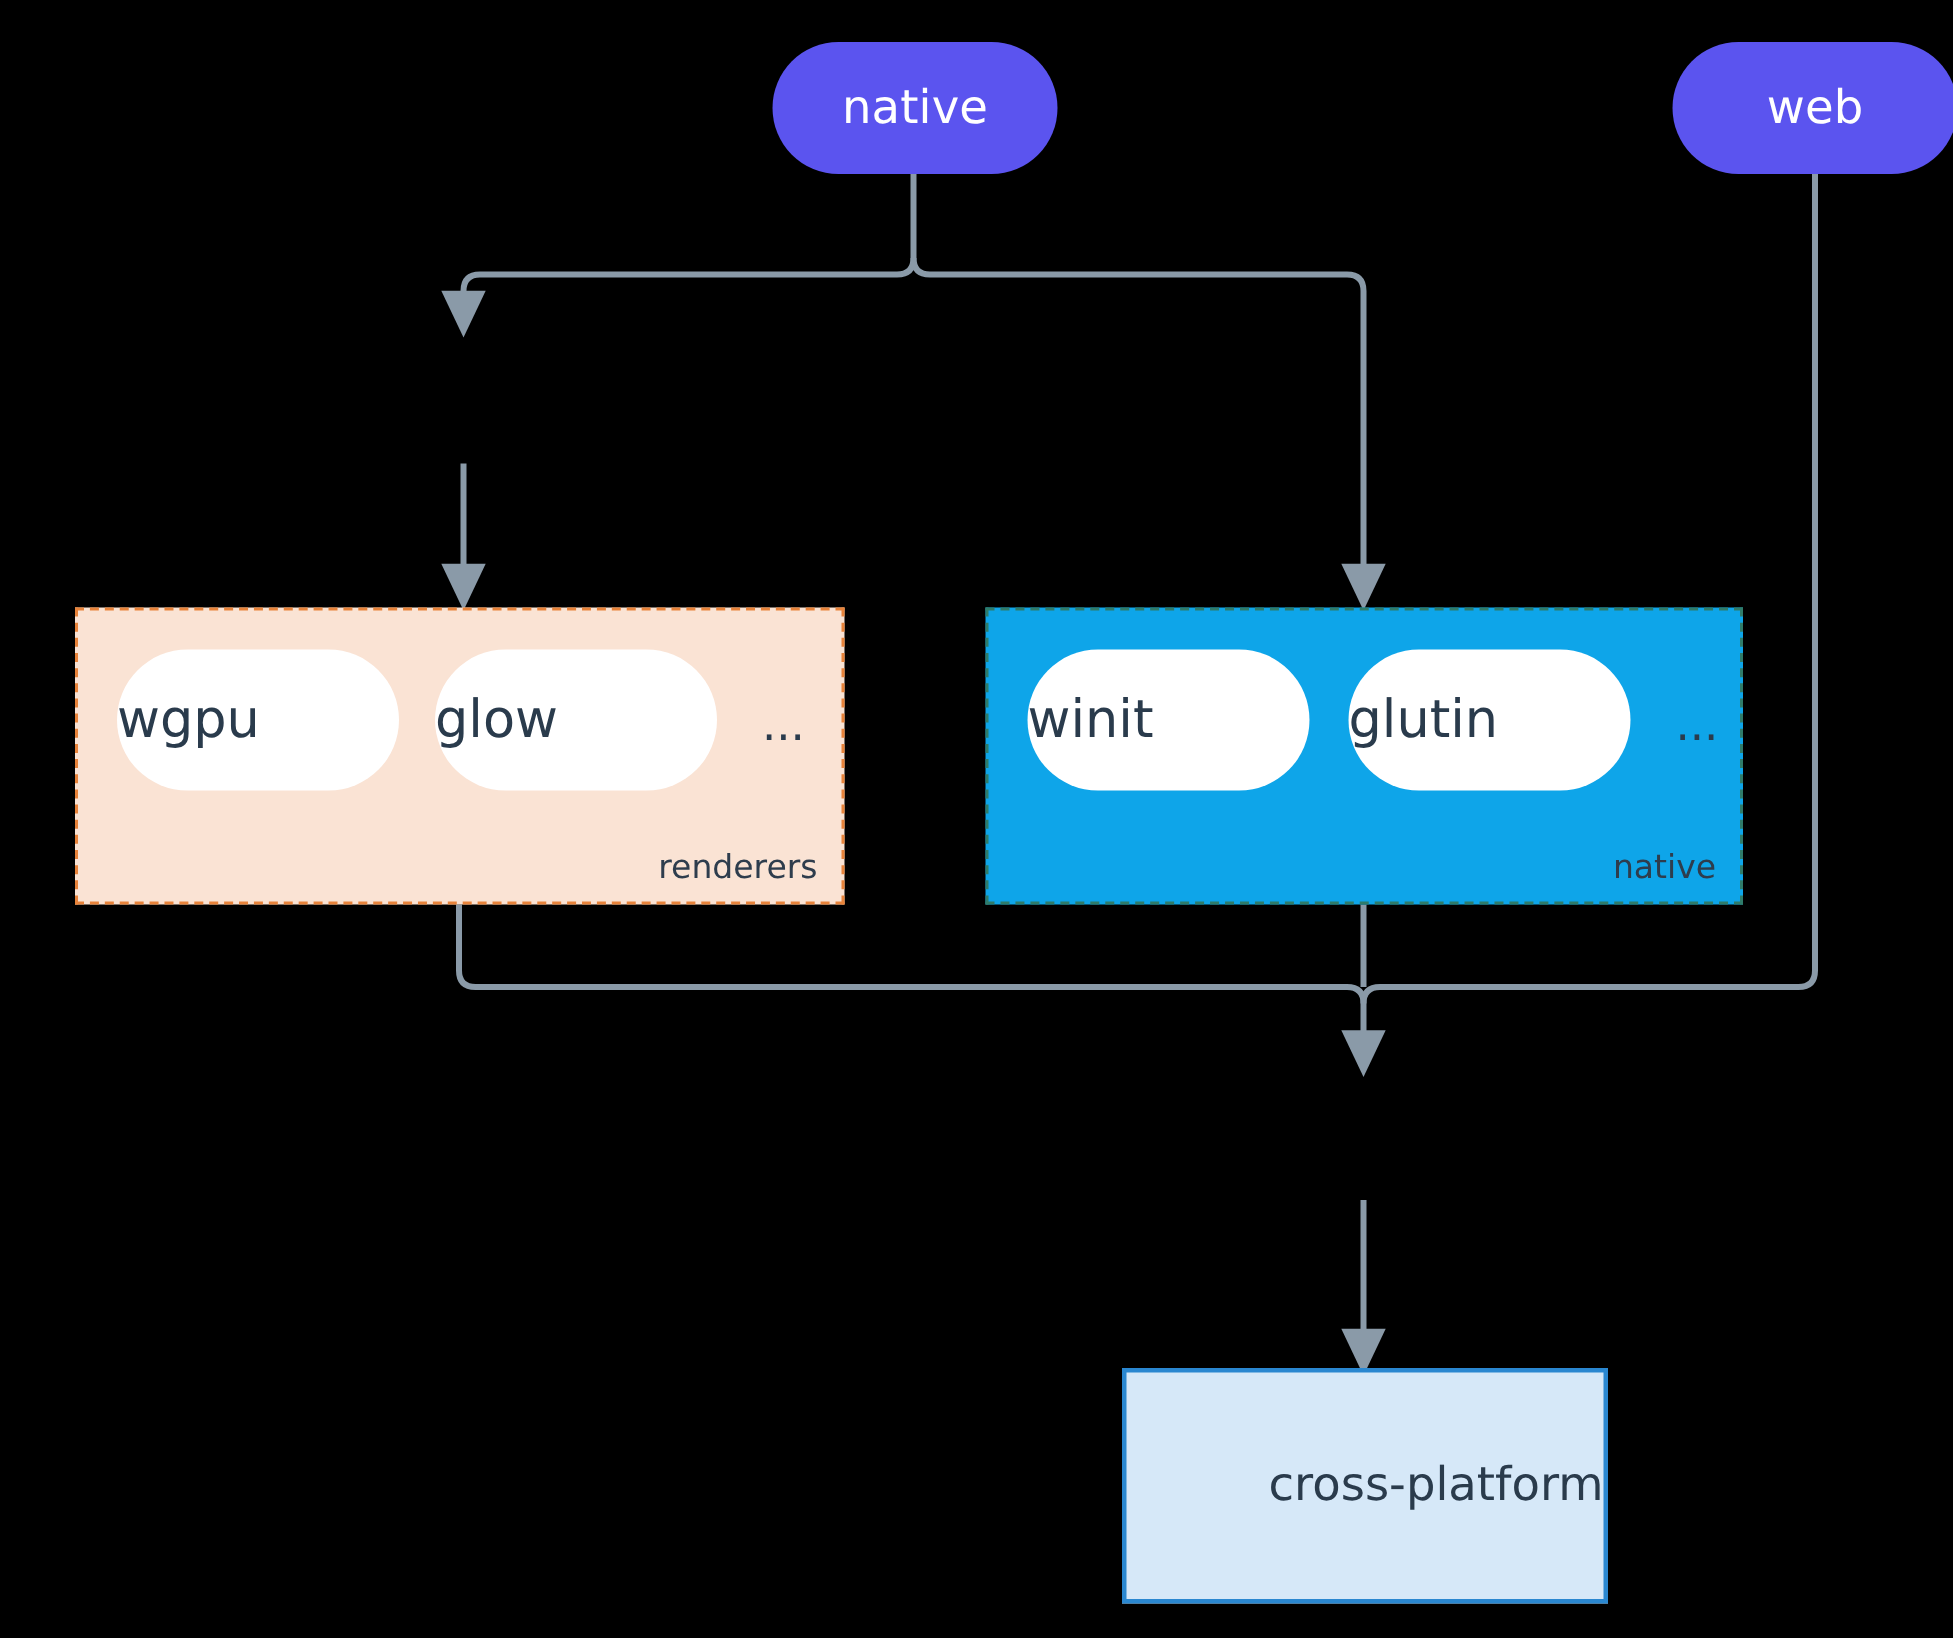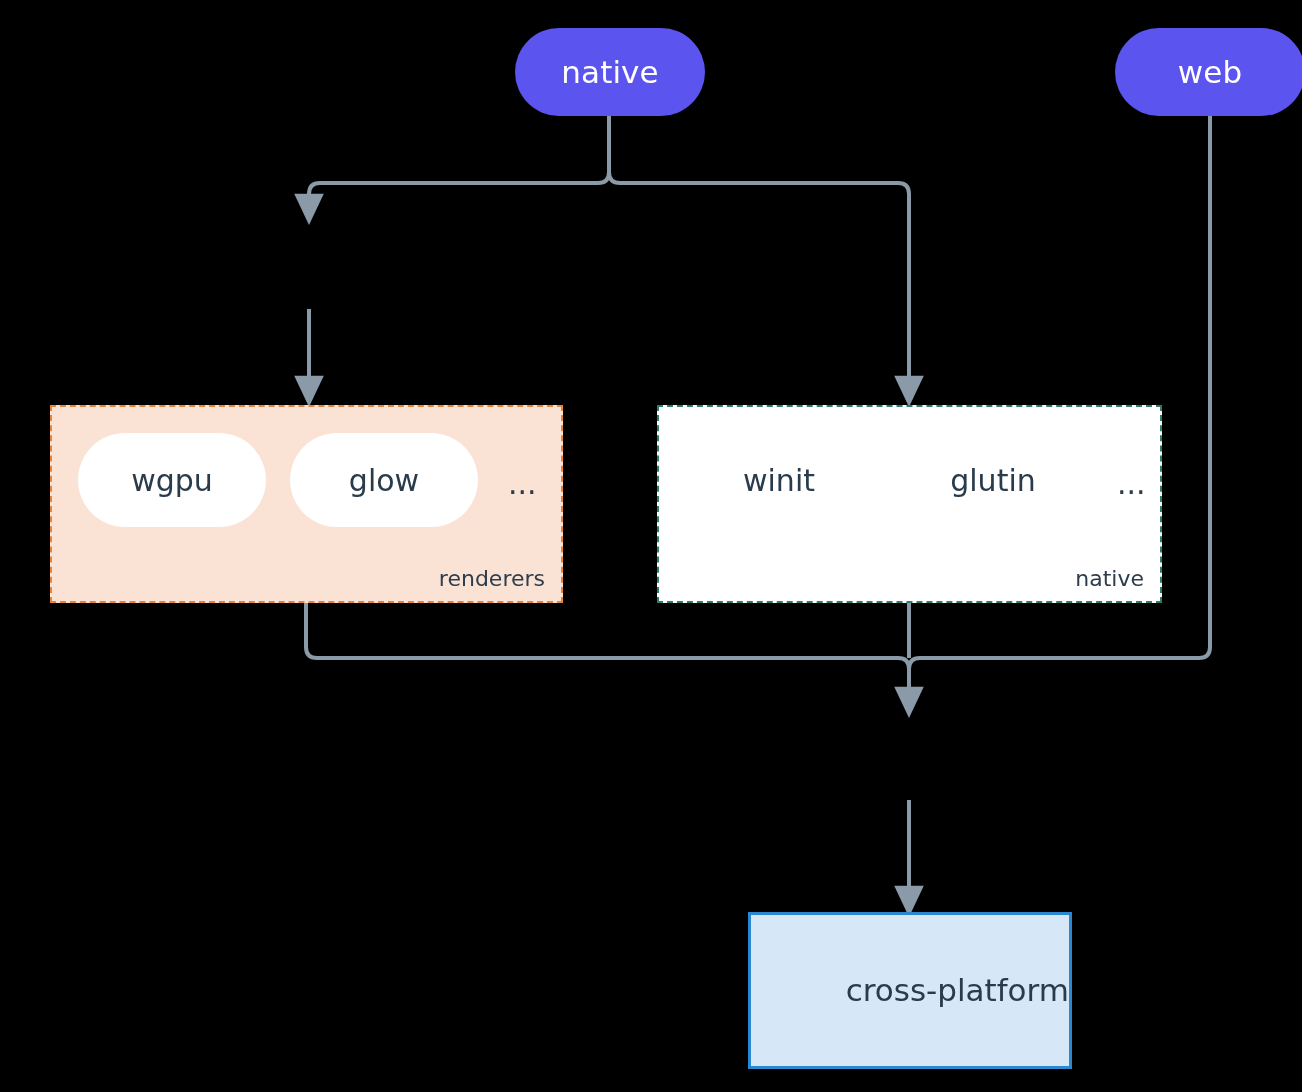--- a/index.html
+++ b/index.html
@@ -51,40 +51,40 @@
   
   .group {
     position: absolute;
     box-sizing: border-box;
   }
   .group.renderers {
     background: #fae3d4;
     border: 2px dashed #e8833a;
   }
   .group.shells {
-    background: #ffffff;
+    background: #0ea5e9;
     border: 2px dashed #2f7c6a;
   }
   .group-label {
     position: absolute;
     right: 16px;
     bottom: 10px;
     font-size: 22px;
     color: #2e3d4d;
     white-space: nowrap;
   }
   .leaf-pill {
     position: absolute;
     display: flex;
     align-items: center;
-    justify-content: center;
+    justify-content: flex-start;
     background: #ffffff;
     border-radius: 999px;
     color: #2a3b4c;
-    font-size: 30px;
+    font-size: 35px;
     box-sizing: border-box;
     white-space: nowrap;
   }
   .ellipsis {
     position: absolute;
     color: #2a3b4c;
     font-size: 30px;
     line-height: 1;
     white-space: nowrap;
   }

